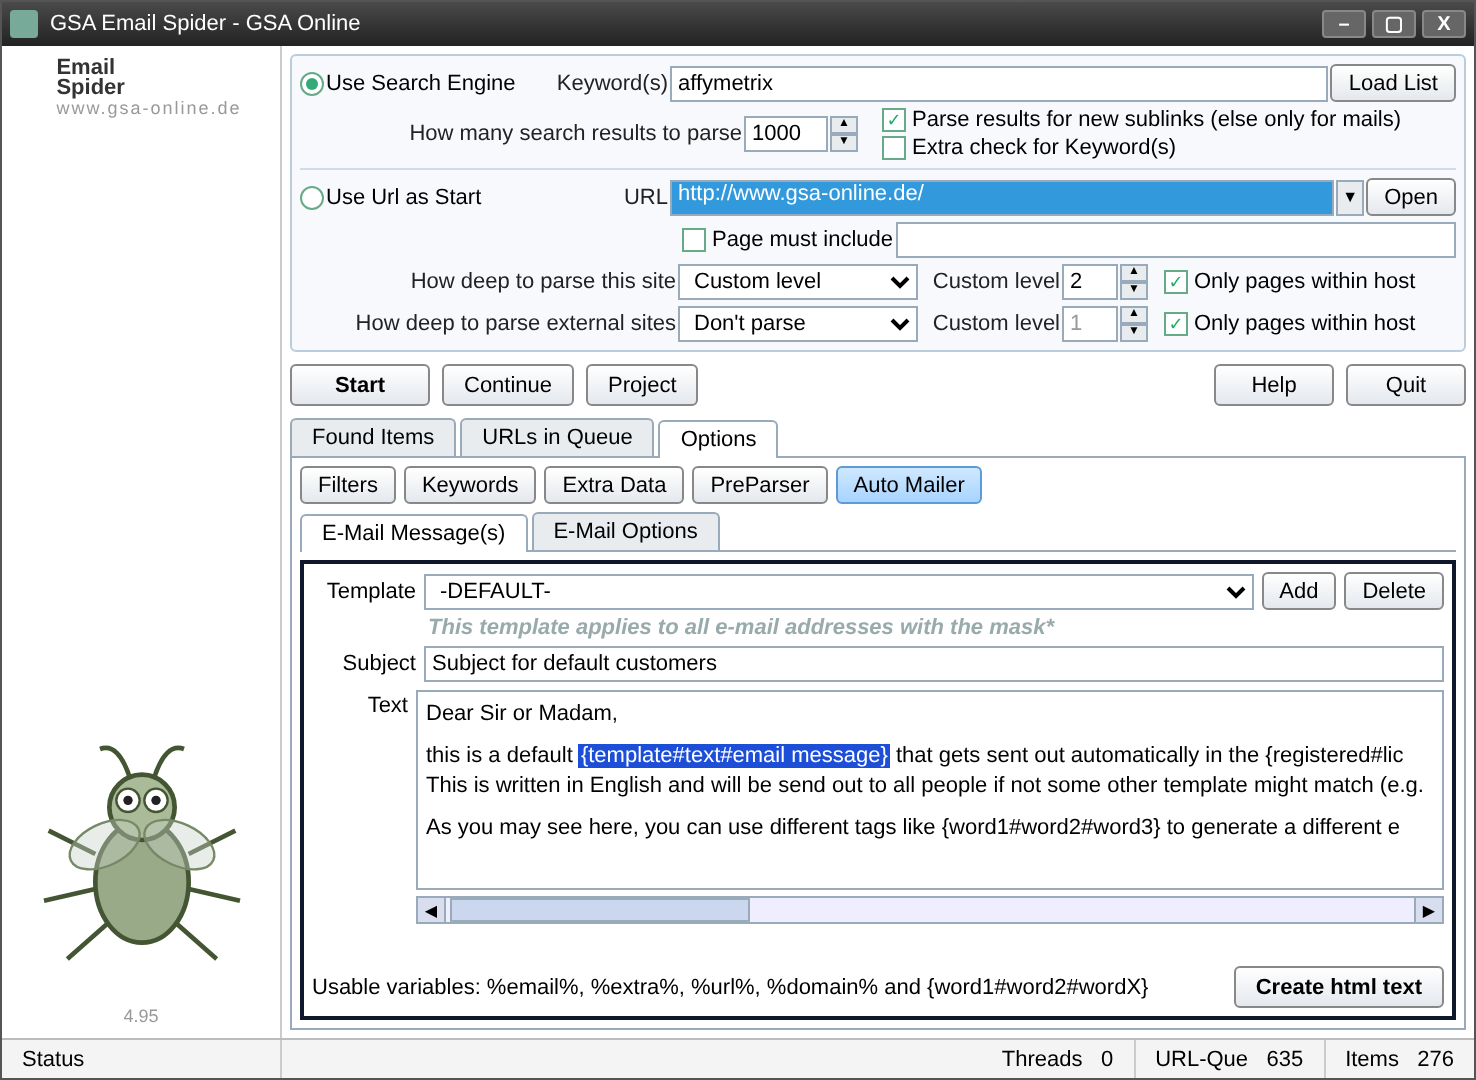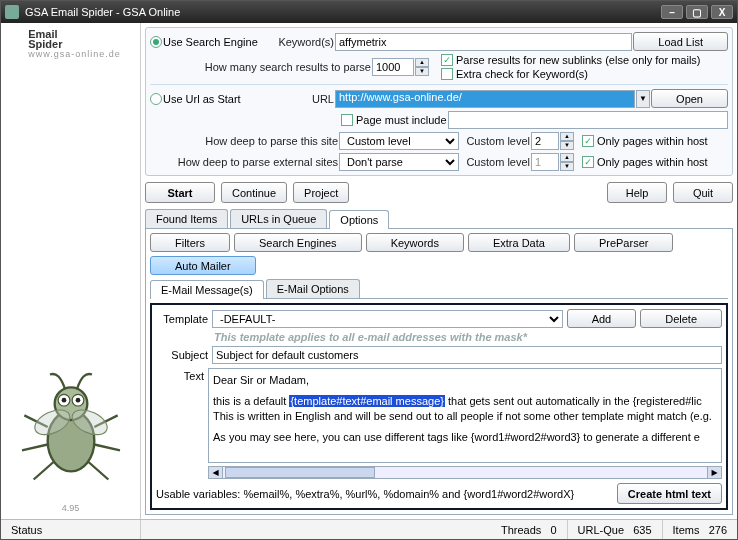--- a/index.html
+++ b/index.html
@@ -16,21 +16,21 @@
 .mascot svg { width:100%; height:100%; }
 .version { font-size:9px; color:#999; margin:6px 0; }
 .content { flex:1; display:flex; flex-direction:column; padding:4px; overflow:hidden; }
 .top-group { border:1px solid #bcd; border-radius:3px; padding:4px; display:flex; flex-direction:column; gap:3px; background:#f7f9fc; }
 .row { display:flex; align-items:center; gap:1px; }
 .row .lbl { text-align:right; color:#222; }
 input[type=text], select, input[type=number-like] {
   border:1px solid #9ab; background:#fff; height:18px; padding:0 3px; font-size:11px;
 }
 .btn { border:1px solid #888; background:linear-gradient(#fff,#e4e8ee); border-radius:3px; height:21px; padding:0 10px; font-size:11px; cursor:pointer; display:inline-flex; align-items:center; justify-content:center; }
-.btn.small { height:19px; padding:0 24px; }
+.btn.small { height:19px; padding:0 8px; }
 .checkbox { display:flex; align-items:center; gap:3px; }
 .checkbox .cb { width:12px; height:12px; border:1px solid #6a8; background:#fff; display:flex; align-items:center; justify-content:center; font-size:9px; color:#2a6; }
 .radio { width:12px; height:12px; border:1px solid #6a8; border-radius:50%; background:#fff; display:flex; align-items:center; justify-content:center; }
 .radio.on::after { content:""; width:6px; height:6px; background:#3a7; border-radius:50%; }
 .url-field { background:#39d; color:#fff; flex:1; height:18px; padding:0 3px; border:1px solid #9ab; }
 .spin { display:flex; flex-direction:column; width:14px; }
 .spin .sbtn { height:9px; border:1px solid #9ab; background:#e8ecef; font-size:6px; text-align:center; line-height:6px; cursor:pointer;}
 .action-row { display:flex; align-items:center; gap:6px; margin:6px 0; }
 .tabs { display:flex; border-bottom:1px solid #9ab; }
 .tab { padding:3px 10px; border:1px solid #9ab; border-bottom:none; background:#e8ecef; margin-right:2px; border-radius:3px 3px 0 0; cursor:pointer; }
@@ -182,21 +182,20 @@
     </div>
 
     <div class="tabs">
       <div class="tab">Found Items</div>
       <div class="tab">URLs in Queue</div>
       <div class="tab active">Options</div>
     </div>
     <div class="tab-body">
       <div class="button-row">
         <button class="btn small">Filters</button>
-        <button class="btn small">Search Engines</button>
         <button class="btn small">Keywords</button>
         <button class="btn small">Extra Data</button>
         <button class="btn small">PreParser</button>
         <button class="btn small active">Auto Mailer</button>
       </div>
       <div class="subtabs">
         <div class="tab active">E-Mail Message(s)</div>
         <div class="tab">E-Mail Options</div>
       </div>
 

